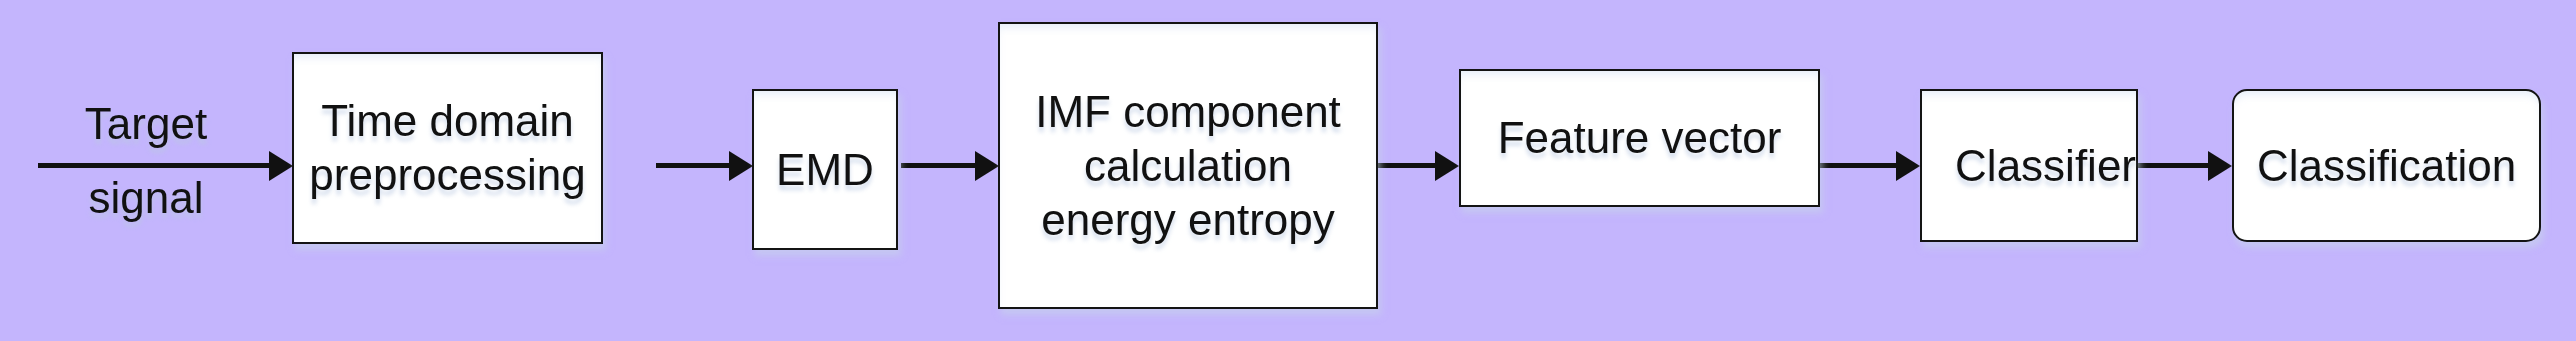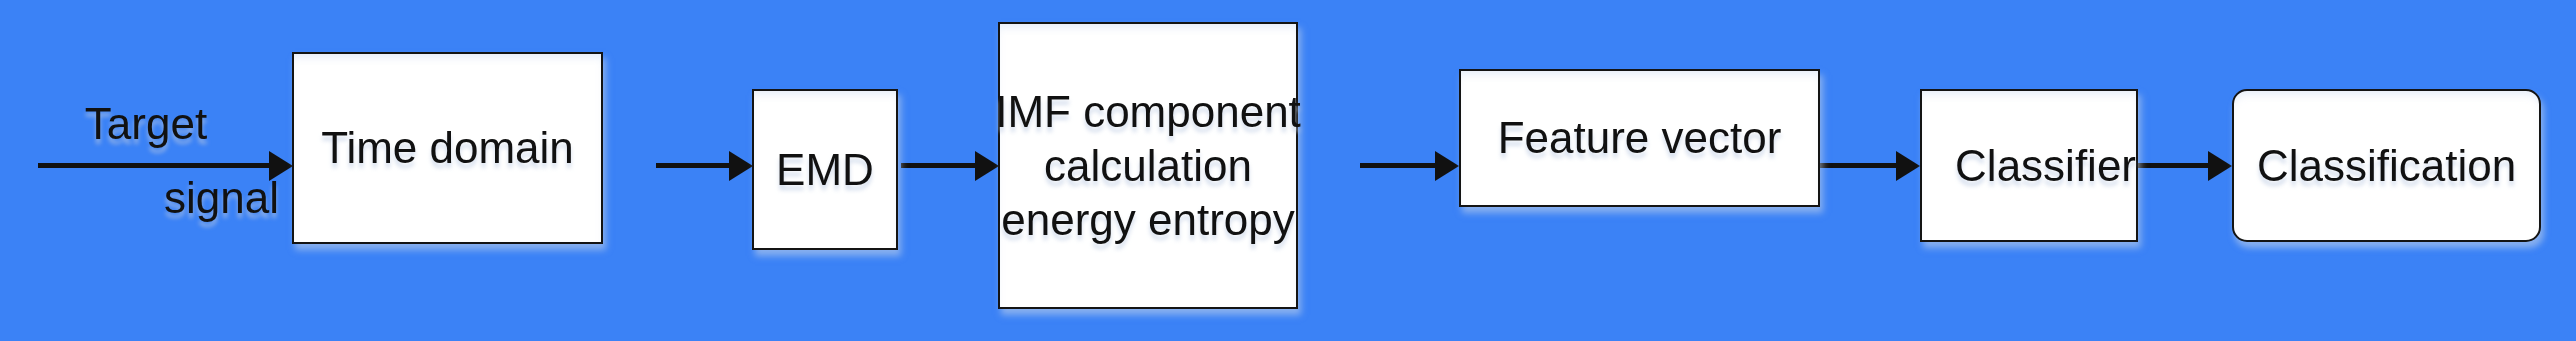--- a/index.html
+++ b/index.html
@@ -4,21 +4,21 @@
 <style>
   html, body {
     margin: 0;
     padding: 0;
     background: #ffffff;
   }
   #canvas {
     position: relative;
     width: 2576px;
     height: 342px;
-    background: #3b82f6;
+    background: #c4b5fd;
     overflow: hidden;
     font-family: "Liberation Sans", sans-serif;
     color: #111111;
   }
   
   .node {
     position: absolute;
     box-sizing: border-box;
     background: #ffffff;
     border: 2.6px solid #141414;
@@ -64,38 +64,39 @@
     white-space: nowrap;
     text-shadow: 0 5.3px 4.6px rgba(186, 202, 226, 0.65);
   }
 </style>
 </head>
 <body>
 
 <div id="canvas">
 
   <div class="edge-label-line" style="left:13px; top:97px; width:266px;">Target</div>
-  <div class="edge-label-line" style="left:13px; top:171px; width:266px;text-align:right;">signal</div>
+  <div class="edge-label-line" style="left:13px; top:171px; width:266px;">signal</div>
 
   <div class="arrow" style="left:38px; top:163px; width:231px;"></div>
   <div class="arrow" style="left:656px; top:163px; width:73px;"></div>
   <div class="arrow" style="left:901px; top:163px; width:74px;"></div>
   <div class="arrow" style="left:1360px; top:163px; width:75px;"></div>
   <div class="arrow" style="left:1820px; top:163px; width:76px;"></div>
   <div class="arrow" style="left:2138px; top:163px; width:70px;"></div>
 
   <div class="node" style="left:292px; top:52px; width:311px; height:192px;">
     <span class="line">Time domain</span>
+    <span class="line">preprocessing</span>
   </div>
 
   <div class="node" style="left:752px; top:89px; width:146px; height:161px;text-align:center;">
     <span class="line">EMD</span>
   </div>
 
-  <div class="node" style="left:998px; top:22px; width:300px; height:287px;">
+  <div class="node" style="left:998px; top:22px; width:380px; height:287px;">
     <span class="line">IMF component</span>
     <span class="line">calculation</span>
     <span class="line">energy entropy</span>
   </div>
 
   <div class="node" style="left:1459px; top:69px; width:361px; height:138px;">
     <span class="line">Feature vector</span>
   </div>
 
   <div class="node" style="left:1920px; top:89px; width:218px; height:153px;align-items:flex-end;">

